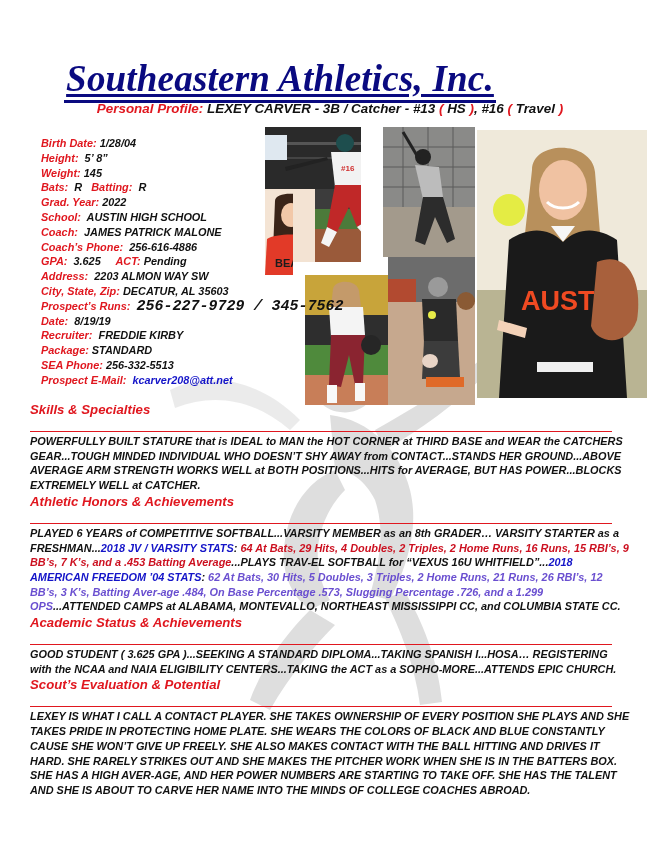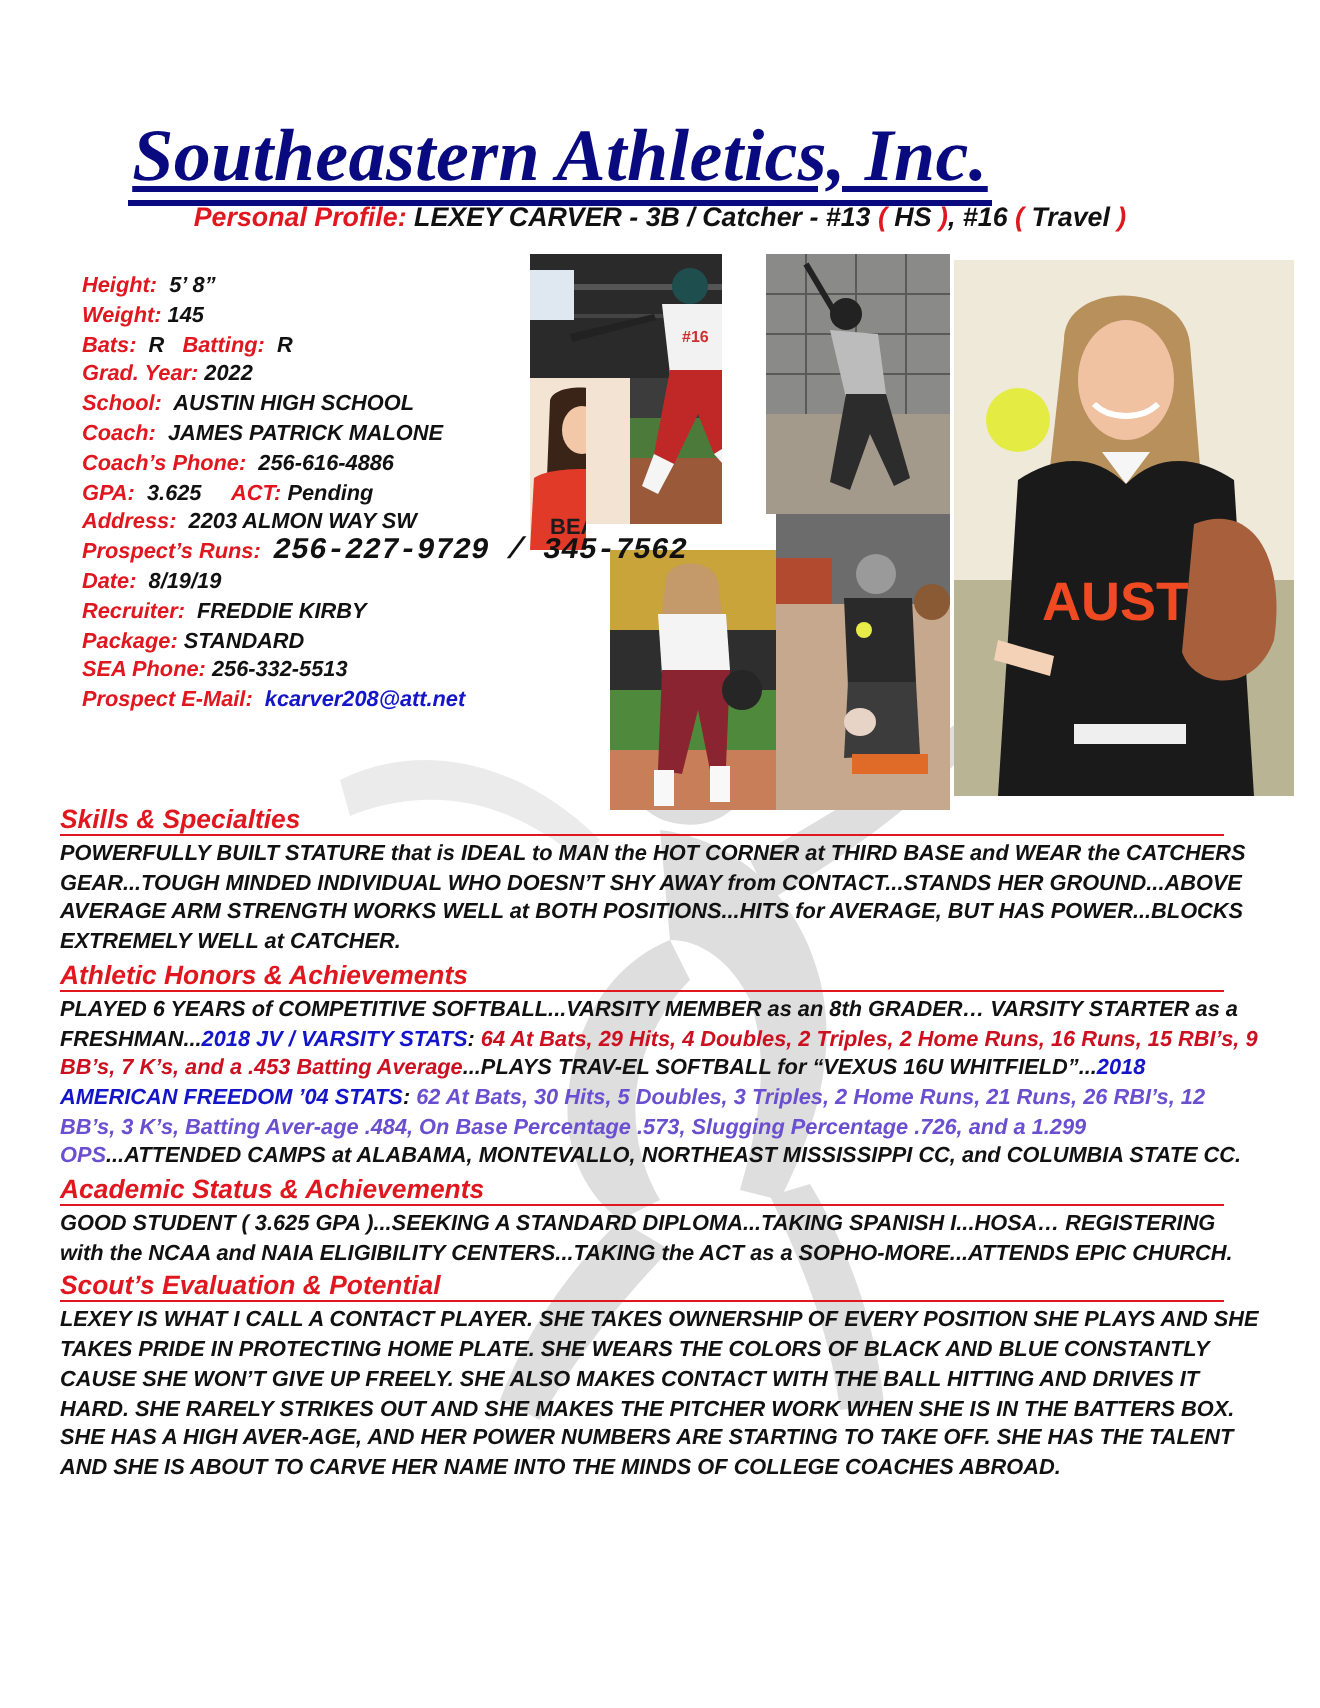--- a/index.html
+++ b/index.html
@@ -12,21 +12,21 @@
   .blk{color:#111111;}
   .info{position:absolute;left:41px;top:136px;z-index:2;font-style:italic;font-weight:bold;font-size:10.9px;line-height:14.8px;white-space:nowrap;}
   .info .row{height:14.8px;}
   .info .lbl{color:#e0171f;}
   .info .val{color:#111111;}
   .info .val.small{font-size:15px;font-family:Liberation Mono, monospace;}
   .info .email{color:#1414c8;}
   .photos{position:absolute;z-index:1;}
   .ph{position:absolute;overflow:hidden;}
   .sections{position:absolute;left:30px;top:402px;width:600px;z-index:2;}
-  .sec-h{font-style:italic;font-weight:bold;font-size:13.2px;color:#e0171f;line-height:15px;border-bottom:1.6px solid #e0171f;margin-right:18px;padding-bottom:0px;white-space:nowrap;}
+  .sec-h{font-style:italic;font-weight:bold;font-size:13.2px;color:#e0171f;line-height:15px;border-bottom:1.6px solid #e0171f;margin-right:18px;padding-bottom:14px;white-space:nowrap;}
   .sec-b{font-style:italic;font-weight:bold;font-size:10.9px;line-height:14.7px;color:#111111;margin-top:2px;margin-bottom:1px;}
   .sec-b .blue{color:#1414c8;}
   .sec-b .dred{color:#cc1020;}
   .sec-b .purple{color:#6a4fd0;}
 </style>
 </head>
 <body>
 
 <svg class="watermark" viewBox="0 0 330 400">
   <g fill="#6b6b6b">
@@ -49,29 +49,31 @@
   <span class="blk">LEXEY CARVER - 3B / Catcher - #13</span>
   <span class="red">(</span>
   <span class="blk">HS</span>
   <span class="red">)</span><span class="blk">, #16</span>
   <span class="red">(</span>
   <span class="blk">Travel</span>
   <span class="red">)</span>
 </div>
 
 <div class="info">
+  <div class="row"><span class="lbl">Birth Date:</span> <span class="val">1/28/04</span></div>
   <div class="row"><span class="lbl">Height:</span>&nbsp; <span class="val">5’ 8”</span></div>
   <div class="row"><span class="lbl">Weight:</span> <span class="val">145</span></div>
   <div class="row"><span class="lbl">Bats:</span>&nbsp; <span class="val">R</span>&nbsp;&nbsp; <span class="lbl">Batting:</span>&nbsp; <span class="val">R</span></div>
   <div class="row"><span class="lbl">Grad. Year:</span> <span class="val">2022</span></div>
   <div class="row"><span class="lbl">School:</span>&nbsp; <span class="val">AUSTIN HIGH SCHOOL</span></div>
   <div class="row"><span class="lbl">Coach:</span>&nbsp; <span class="val">JAMES PATRICK MALONE</span></div>
   <div class="row"><span class="lbl">Coach’s Phone:</span>&nbsp; <span class="val">256-616-4886</span></div>
   <div class="row"><span class="lbl">GPA:</span>&nbsp; <span class="val">3.625</span>&nbsp;&nbsp;&nbsp;&nbsp; <span class="lbl">ACT:</span> <span class="val">Pending</span></div>
   <div class="row"><span class="lbl">Address:</span>&nbsp; <span class="val">2203 ALMON WAY SW</span></div>
+  <div class="row"><span class="lbl">City, State, Zip:</span> <span class="val">DECATUR, AL  35603</span></div>
   <div class="row"><span class="lbl">Prospect’s Runs:</span>&nbsp; <span class="val small">256-227-9729 / 345-7562</span></div>
   <div class="row"><span class="lbl">Date:</span>&nbsp; <span class="val">8/19/19</span></div>
   <div class="row"><span class="lbl">Recruiter:</span>&nbsp; <span class="val">FREDDIE KIRBY</span></div>
   <div class="row"><span class="lbl">Package:</span> <span class="val">STANDARD</span></div>
   <div class="row"><span class="lbl">SEA Phone:</span> <span class="val">256-332-5513</span></div>
   <div class="row"><span class="lbl">Prospect E-Mail:</span>&nbsp; <span class="val email">kcarver208@att.net</span></div>
 </div>
 
 <div class="photos" style="left:0;top:0;">
 

